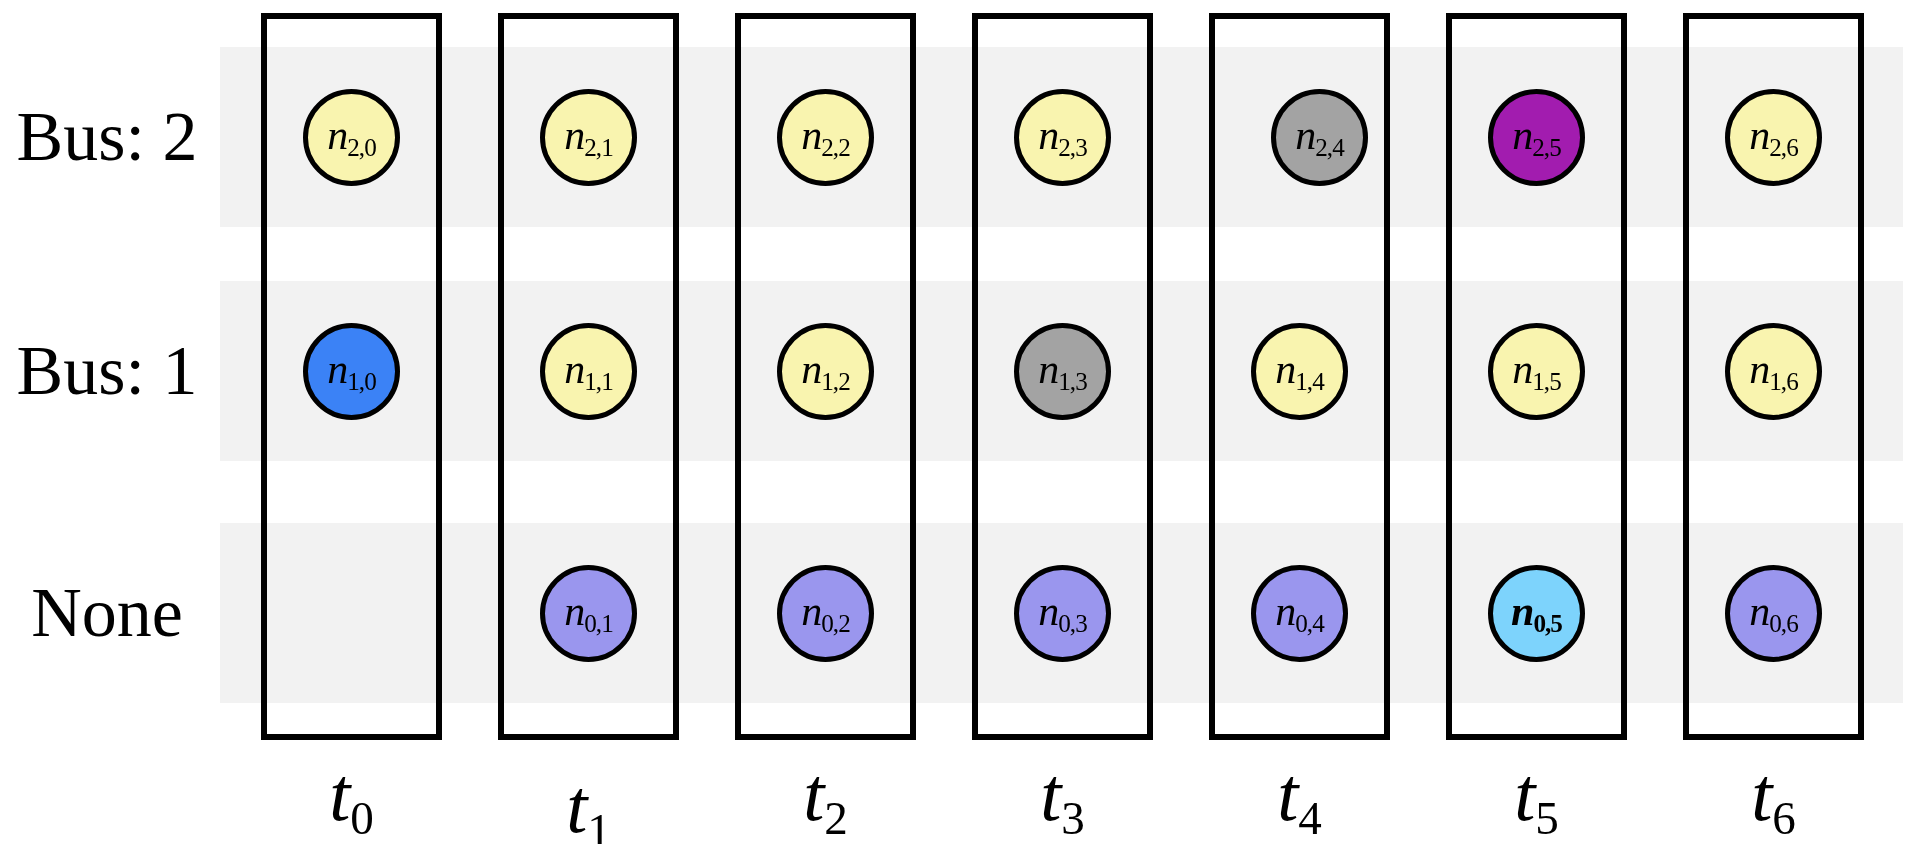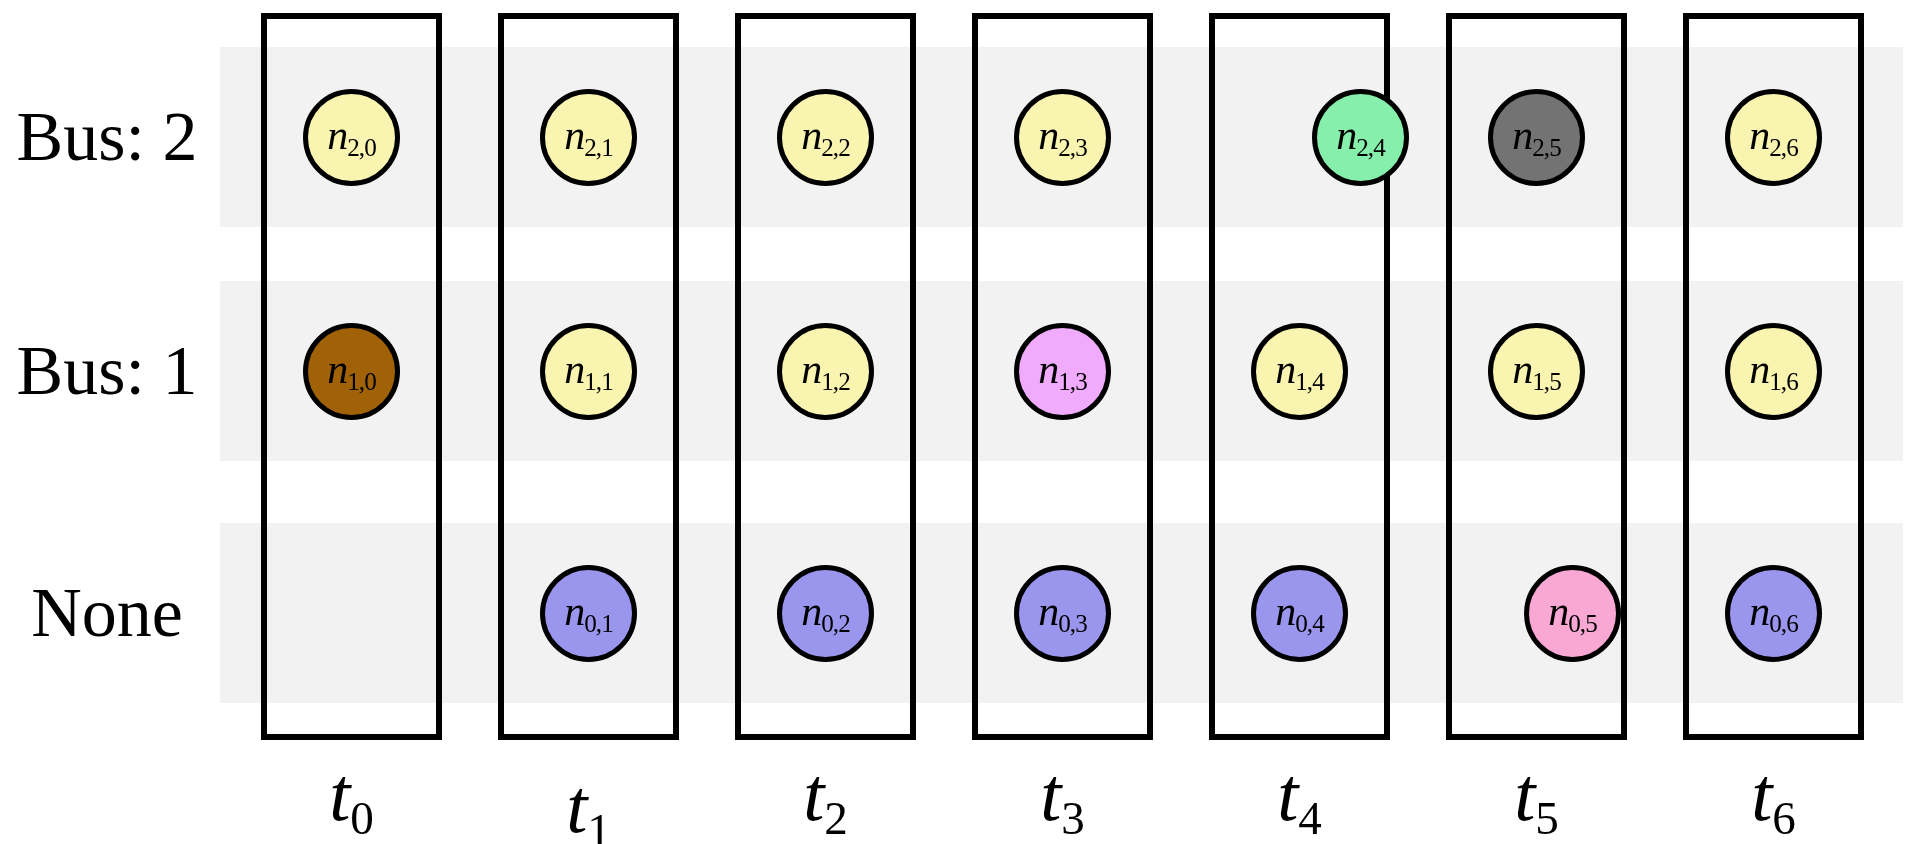--- a/index.html
+++ b/index.html
@@ -119,39 +119,39 @@
     </div>
     <div class="graph-node" style="left: 540px; top: 88.5px; background: rgb(249, 244, 175); border-color: rgb(0, 0, 0);">
       <span class="node-label"><span>n</span><span class="sub">2,1</span></span>
     </div>
     <div class="graph-node" style="left: 777px; top: 88.5px; background: rgb(249, 244, 175); border-color: rgb(0, 0, 0);">
       <span class="node-label"><span>n</span><span class="sub">2,2</span></span>
     </div>
     <div class="graph-node" style="left: 1014px; top: 88.5px; background: rgb(249, 244, 175); border-color: rgb(0, 0, 0);">
       <span class="node-label"><span>n</span><span class="sub">2,3</span></span>
     </div>
-    <div class="graph-node" style="left: 1312px; top: 88.5px; background: #86efac; border-color: rgb(0, 0, 0);">
+    <div class="graph-node" style="left: 1271px; top: 88.5px; background: #a3a3a3; border-color: rgb(0, 0, 0);">
       <span class="node-label"><span>n</span><span class="sub">2,4</span></span>
     </div>
-    <div class="graph-node" style="left: 1488px; top: 88.5px; background: #737373; border-color: rgb(0, 0, 0);">
+    <div class="graph-node" style="left: 1488px; top: 88.5px; background: #a21caf; border-color: rgb(0, 0, 0);">
       <span class="node-label"><span>n</span><span class="sub">2,5</span></span>
     </div>
     <div class="graph-node" style="left: 1725px; top: 88.5px; background: rgb(249, 244, 175); border-color: rgb(0, 0, 0);">
       <span class="node-label"><span>n</span><span class="sub">2,6</span></span>
     </div>
-    <div class="graph-node" style="left: 303px; top: 322.5px; background: #a16207; border-color: rgb(0, 0, 0); justify-content: center;">
+    <div class="graph-node" style="left: 303px; top: 322.5px; background: #3b82f6; border-color: rgb(0, 0, 0); justify-content: center;">
       <span class="node-label"><span>n</span><span class="sub">1,0</span></span>
     </div>
     <div class="graph-node" style="left: 540px; top: 322.5px; background: rgb(249, 244, 175); border-color: rgb(0, 0, 0);">
       <span class="node-label"><span>n</span><span class="sub">1,1</span></span>
     </div>
     <div class="graph-node" style="left: 777px; top: 322.5px; background: rgb(249, 244, 175); border-color: rgb(0, 0, 0);">
       <span class="node-label"><span>n</span><span class="sub">1,2</span></span>
     </div>
-    <div class="graph-node" style="left: 1014px; top: 322.5px; background: #f0abfc; border-color: rgb(0, 0, 0);">
+    <div class="graph-node" style="left: 1014px; top: 322.5px; background: #a3a3a3; border-color: rgb(0, 0, 0);">
       <span class="node-label"><span>n</span><span class="sub">1,3</span></span>
     </div>
     <div class="graph-node" style="left: 1251px; top: 322.5px; background: rgb(249, 244, 175); border-color: rgb(0, 0, 0);">
       <span class="node-label"><span>n</span><span class="sub">1,4</span></span>
     </div>
     <div class="graph-node" style="left: 1488px; top: 322.5px; background: rgb(249, 244, 175); border-color: rgb(0, 0, 0);">
       <span class="node-label"><span>n</span><span class="sub">1,5</span></span>
     </div>
     <div class="graph-node" style="left: 1725px; top: 322.5px; background: rgb(249, 244, 175); border-color: rgb(0, 0, 0);">
       <span class="node-label"><span>n</span><span class="sub">1,6</span></span>
@@ -161,19 +161,19 @@
     </div>
     <div class="graph-node" style="left: 777px; top: 564.5px; background: rgb(154, 150, 238); border-color: rgb(0, 0, 0);">
       <span class="node-label"><span>n</span><span class="sub">0,2</span></span>
     </div>
     <div class="graph-node" style="left: 1014px; top: 564.5px; background: rgb(154, 150, 238); border-color: rgb(0, 0, 0); justify-content: center;">
       <span class="node-label"><span>n</span><span class="sub">0,3</span></span>
     </div>
     <div class="graph-node" style="left: 1251px; top: 564.5px; background: rgb(154, 150, 238); border-color: rgb(0, 0, 0);">
       <span class="node-label"><span>n</span><span class="sub">0,4</span></span>
     </div>
-    <div class="graph-node" style="left: 1524px; top: 564.5px; background: #f9a8d4; border-color: rgb(0, 0, 0);">
+    <div class="graph-node" style="left: 1488px; top: 564.5px; background: #7dd3fc; border-color: rgb(0, 0, 0); font-weight: bold;">
       <span class="node-label"><span>n</span><span class="sub">0,5</span></span>
     </div>
     <div class="graph-node" style="left: 1725px; top: 564.5px; background: rgb(154, 150, 238); border-color: rgb(0, 0, 0);">
       <span class="node-label"><span>n</span><span class="sub">0,6</span></span>
     </div>
   </div>
 
 </body></html>

